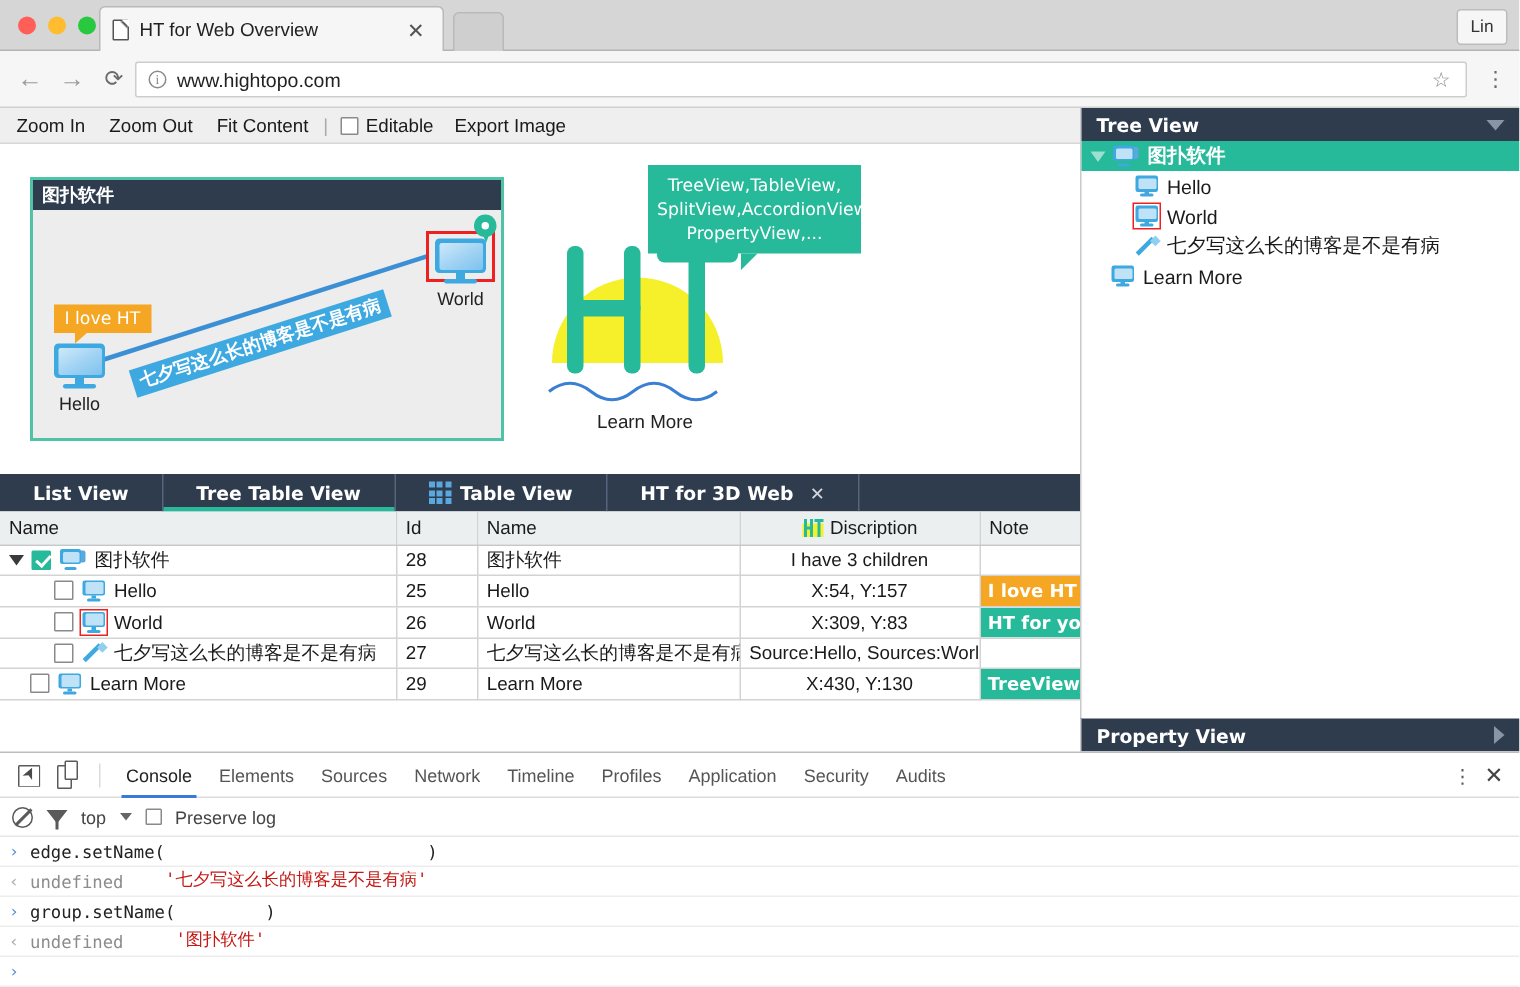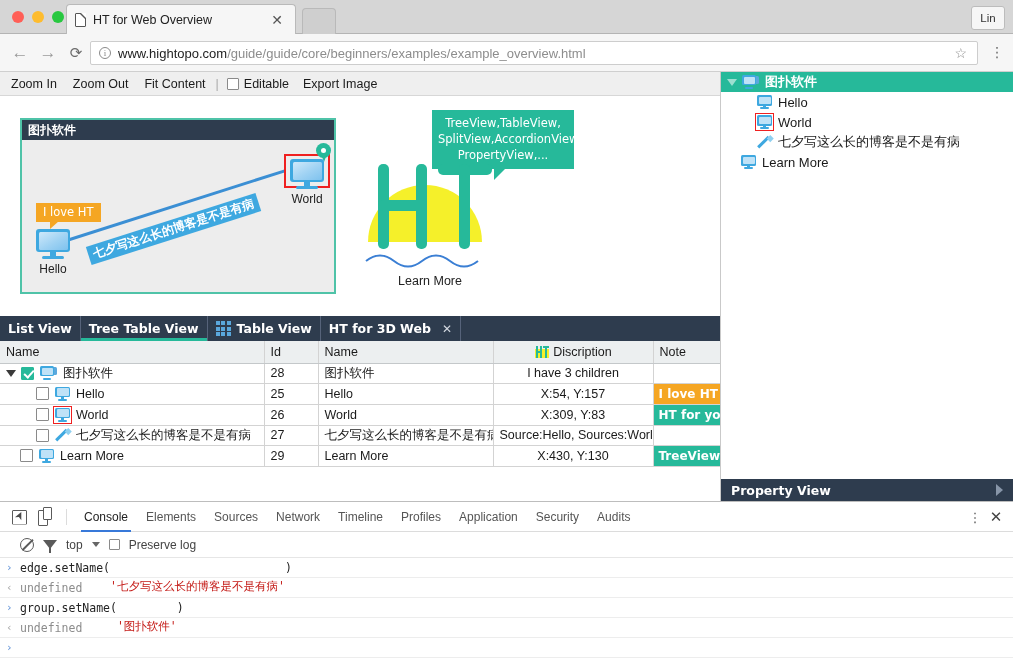--- a/index.html
+++ b/index.html
@@ -206,21 +206,21 @@
   }
 
   
   .viewtabs {
     position: absolute; left: 0; top: 316px; width: 720px; height: 25px;
     background: #2e3c4e; display: flex; align-items: stretch;
     font-size: 12.5px; font-weight: bold; color: #fff;
     font-family: "DejaVu Sans", sans-serif;
   }
   .vtab {
-    display: flex; align-items: center; gap: 6px; padding: 0 8px;
+    display: flex; align-items: center; gap: 6px; padding: 0 22px;
     border-right: 1px solid #56637a; position: relative; white-space: nowrap;
   }
   .vtab.active::after {
     content: ""; position: absolute; left: 0; right: 0; bottom: 0;
     height: 3px; background: #26b99a;
   }
   .grid-icon {
     display: grid; grid-template-columns: repeat(3, 4px);
     grid-template-rows: repeat(3, 4px); gap: 1.5px; flex: 0 0 auto;
   }
@@ -394,21 +394,21 @@
   .dt-tab.active::after {
     content: ""; position: absolute; left: 6px; right: 6px; bottom: 0;
     height: 2px; background: #3879d9;
   }
   .dt-right { position: absolute; right: 8px; top: 0; height: 30px; display: flex; align-items: center; gap: 4px; }
   .dt-kebab { width: 16px; text-align: center; color: #5a5a5a; font-size: 13px; }
   .dt-close { width: 18px; text-align: center; color: #444; font-size: 15px; }
 
   .dt-filters {
     height: 26px; border-bottom: 1px solid #e6e6e6;
-    display: flex; align-items: center; padding-left: 20px; gap: 9px;
+    display: flex; align-items: center; padding-left: 8px; gap: 9px;
     font-size: 12px; color: #444;
   }
   .ban {
     width: 14px; height: 14px; border-radius: 50%; border: 1.5px solid #5a5a5a;
     position: relative; flex: 0 0 auto;
   }
   .ban::after {
     content: ""; position: absolute; left: -1px; top: 5px; width: 15px; height: 1.5px;
     background: #5a5a5a; transform: rotate(-45deg);
   }
@@ -455,21 +455,20 @@
     <div class="lin-btn">Lin</div>
   </div>
 
   <div class="chrome-omnibar">
     <div class="navbtn back">←</div>
     <div class="navbtn fwd">→</div>
     <div class="navbtn reload">⟳</div>
     <div class="urlbox">
       <span class="infoicon">i</span>
       <span class="url-domain">www.hightopo.com</span>
-      <span class="url-path">/guide/guide/core/beginners/examples/example_overview.html</span>
       <span class="star">☆</span>
     </div>
     <div class="kebab">⋮</div>
   </div>
 
   <div class="ht-toolbar">
     <span class="tb-item">Zoom In</span>
     <span class="tb-item">Zoom Out</span>
     <span class="tb-item">Fit Content</span>
     <span class="tb-sep">|</span>
@@ -687,20 +686,24 @@
           <td class="c">X:430, Y:130</td>
           <td class="notecell">
             <div class="notetag" style="background:#26b99a;">TreeView,Ta</div>
           </td>
         </tr>
       </tbody>
     </table>
   </div>
 
   <div class="rpanel">
+    <div class="panel-head">
+      <span>Tree View</span>
+      <span class="caret-down"></span>
+    </div>
     <div class="tree">
       <div class="trow sel">
         <span class="tri-w"></span>
         <span class="mini-group">
           <span class="back"></span>
             <span class="s">
               <i></i>
             </span>
             <span class="b"></span>
         </span>

